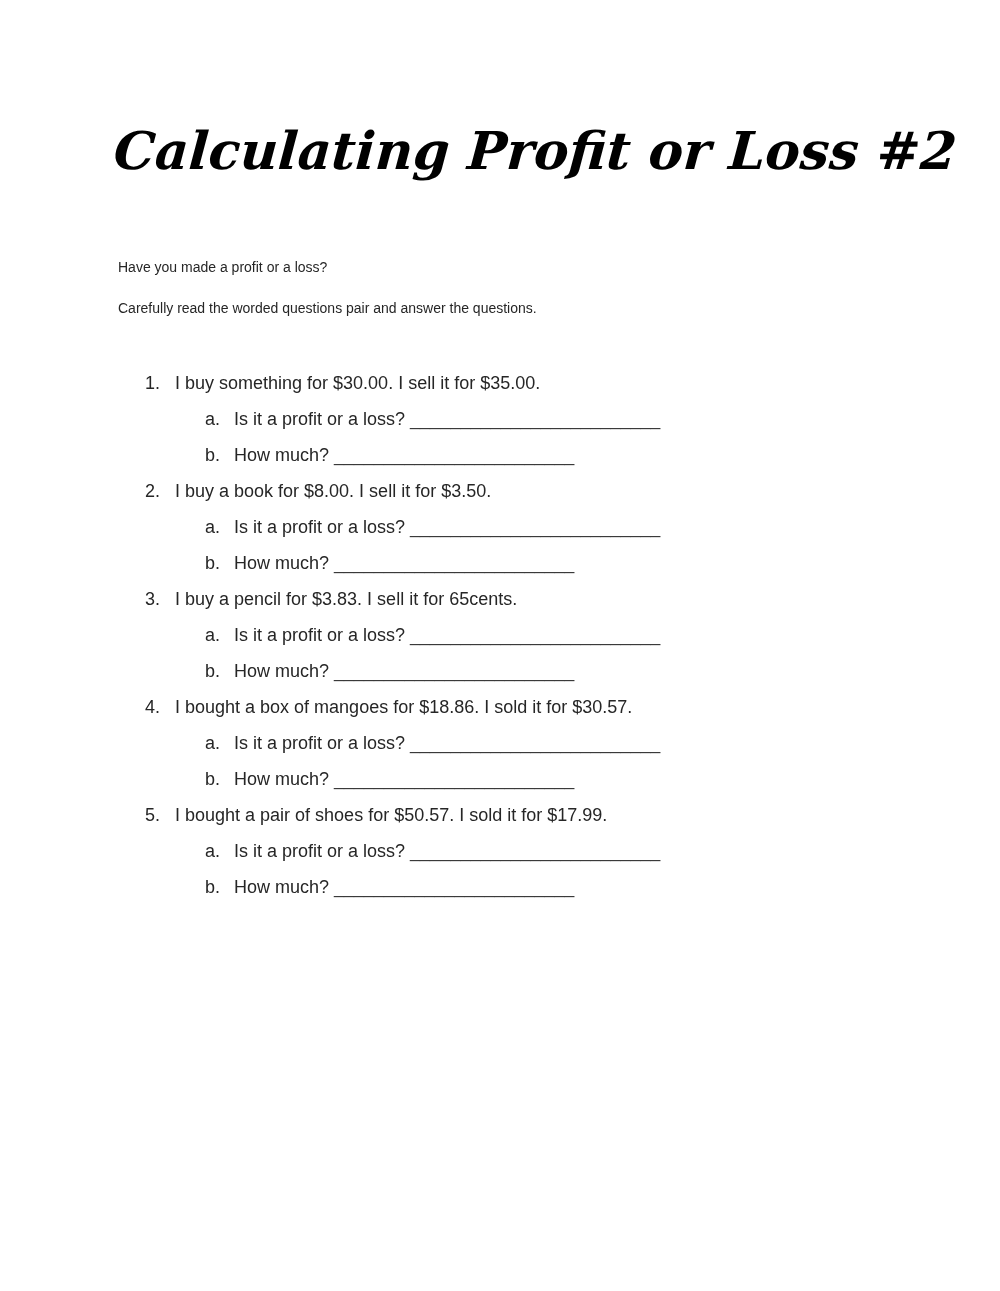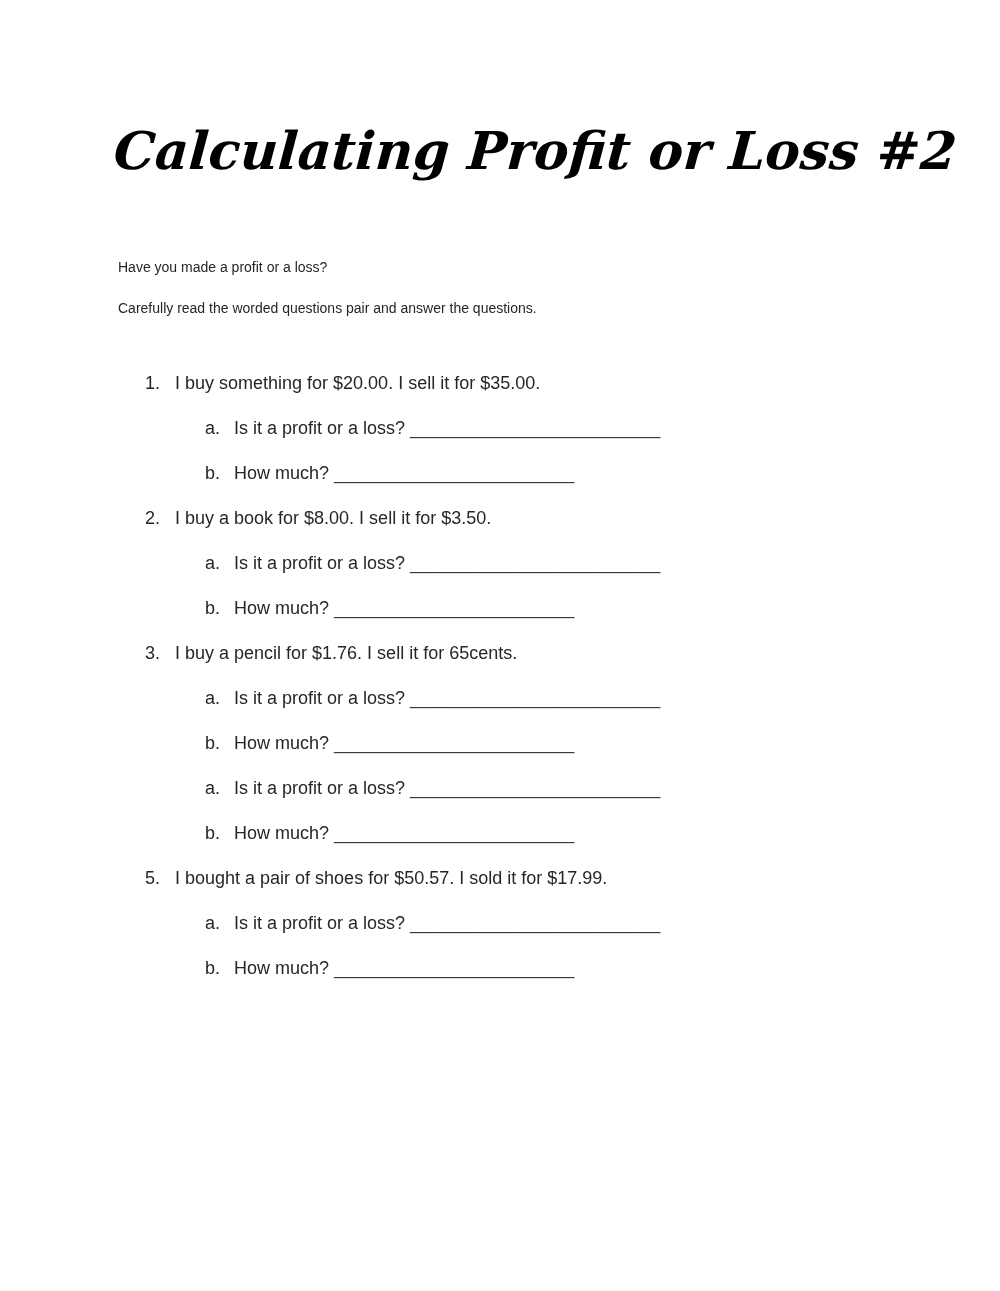--- a/index.html
+++ b/index.html
@@ -42,21 +42,21 @@
   .intro-2 { top: 298px; }
 
   .questions { position: absolute; left: 0; top: 373px; width: 1000px; }
 
   .q-row {
     height: 20px;
     font-size: 18px;
     line-height: 20px;
     white-space: nowrap;
   }
-  .q-row + .q-row { margin-top: 25px; }
+  .q-row + .q-row { margin-top: 16px; }
 
   .q-num {
     display: inline-block;
     margin-left: 145px;
     width: 30px;
   }
   .sub-label {
     display: inline-block;
     margin-left: 205px;
     width: 29px;
@@ -72,21 +72,21 @@
 <div class="worksheet">
 
   <h1 class="title">Calculating Profit or Loss #2</h1>
 
   <p class="intro-line intro-1">Have you made a profit or a loss?</p>
   <p class="intro-line intro-2">Carefully read the worded questions pair and answer the questions.</p>
 
   <div class="questions">
 
     <div class="q-row">
-      <span class="q-num">1.</span><span class="q-text">I buy something for $20.00. I sell it for $35.00.</span>
+      <span class="q-num">1.</span><span class="q-text">I buy something for $30.00. I sell it for $35.00.</span>
     </div>
     <div class="q-row">
       <span class="sub-label">a.</span><span>Is it a profit or a loss?</span>
       <span class="blank">_________________________</span>
     </div>
     <div class="q-row">
       <span class="sub-label">b.</span><span>How much?</span>
       <span class="blank">________________________</span>
     </div>
 
@@ -96,31 +96,34 @@
     <div class="q-row">
       <span class="sub-label">a.</span><span>Is it a profit or a loss?</span>
       <span class="blank">_________________________</span>
     </div>
     <div class="q-row">
       <span class="sub-label">b.</span><span>How much?</span>
       <span class="blank">________________________</span>
     </div>
 
     <div class="q-row">
-      <span class="q-num">3.</span><span class="q-text">I buy a pencil for $1.76. I sell it for 65cents.</span>
+      <span class="q-num">3.</span><span class="q-text">I buy a pencil for $3.83. I sell it for 65cents.</span>
     </div>
     <div class="q-row">
       <span class="sub-label">a.</span><span>Is it a profit or a loss?</span>
       <span class="blank">_________________________</span>
     </div>
     <div class="q-row">
       <span class="sub-label">b.</span><span>How much?</span>
       <span class="blank">________________________</span>
     </div>
 
+    <div class="q-row">
+      <span class="q-num">4.</span><span class="q-text">I bought a box of mangoes for $18.86. I sold it for $30.57.</span>
+    </div>
     <div class="q-row">
       <span class="sub-label">a.</span><span>Is it a profit or a loss?</span>
       <span class="blank">_________________________</span>
     </div>
     <div class="q-row">
       <span class="sub-label">b.</span><span>How much?</span>
       <span class="blank">________________________</span>
     </div>
 
     <div class="q-row">

